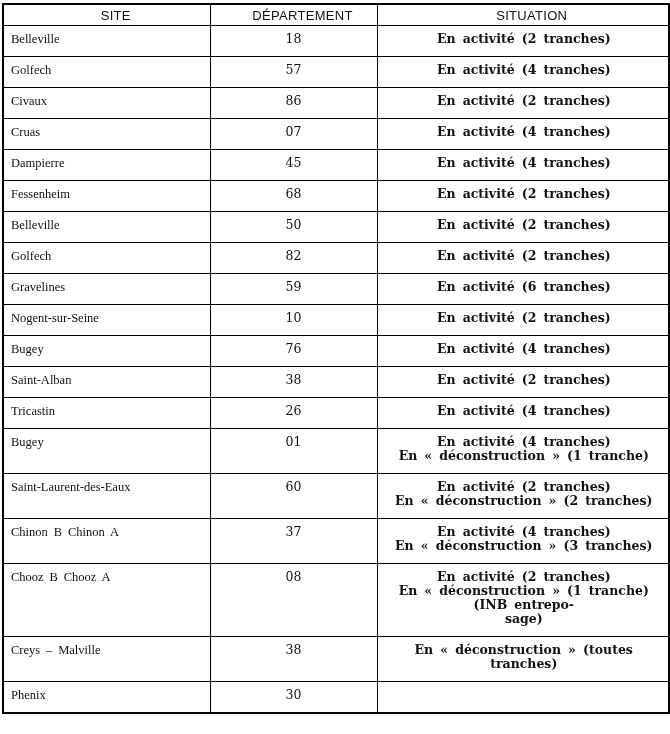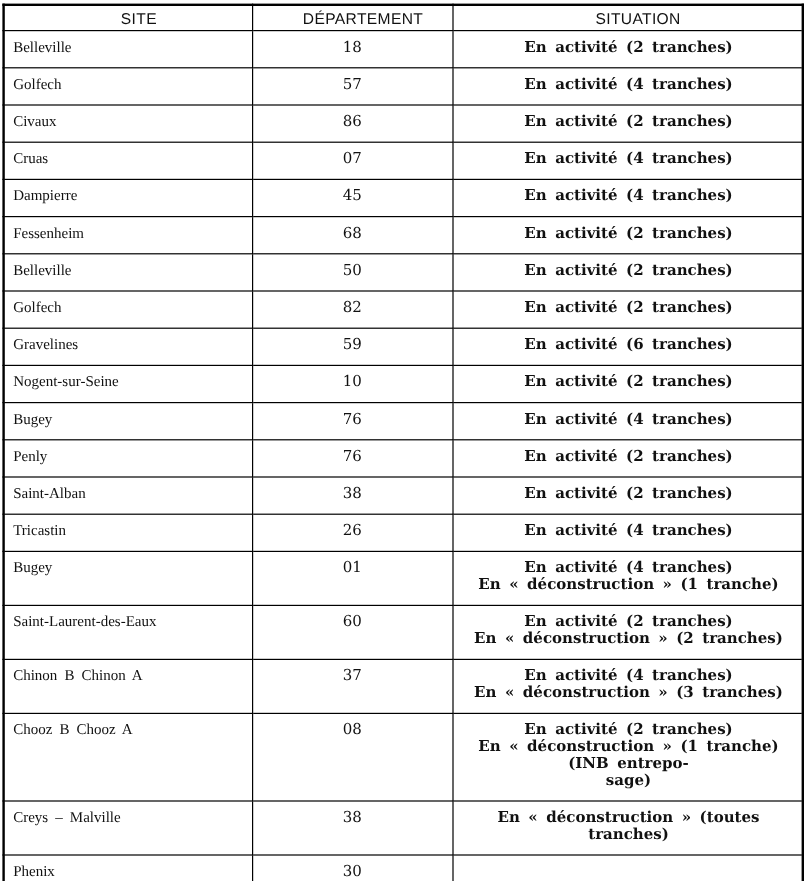--- a/index.html
+++ b/index.html
@@ -144,27 +144,20 @@
   </tr>
 
   <tr>
     <td class="cell-site">Bugey</td>
     <td class="cell-dept">76</td>
     <td class="cell-sit">
           <div>En activité (4 tranches)</div>
         </td>
   </tr>
 
-  <tr>
-    <td class="cell-site">Penly</td>
-    <td class="cell-dept">76</td>
-    <td class="cell-sit">
-          <div>En activité (2 tranches)</div>
-        </td>
-  </tr>
 
   <tr>
     <td class="cell-site">Saint-Alban</td>
     <td class="cell-dept">38</td>
     <td class="cell-sit">
           <div>En activité (2 tranches)</div>
         </td>
   </tr>
 
   <tr>

